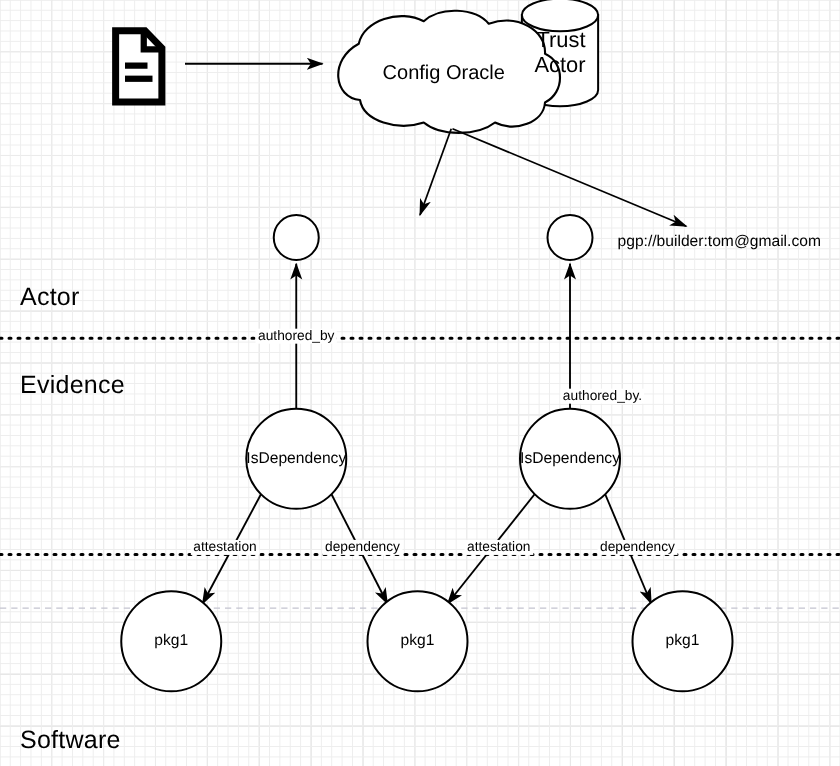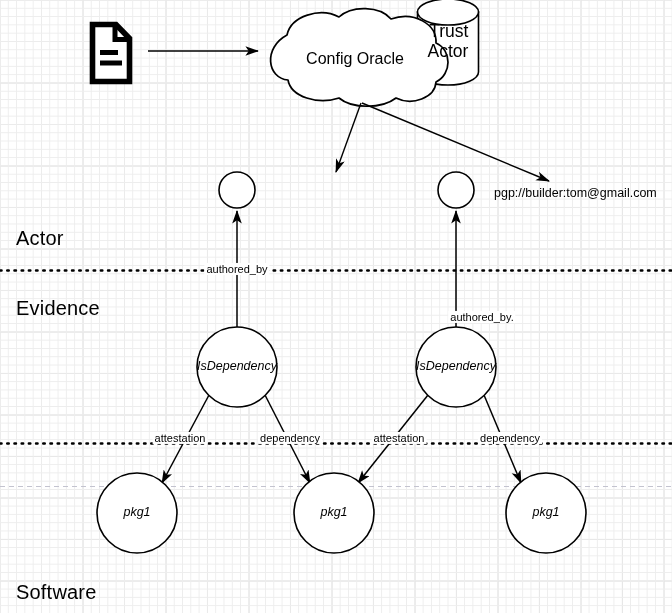--- a/index.html
+++ b/index.html
@@ -39,21 +39,20 @@
   .lbl {
     position: absolute;
     color: #000000;
     white-space: nowrap;
     line-height: 1.1;
   }
   .node-label {
     font-size: 12.5px;
     text-align: center;
     transform: translate(-50%, -50%);
-    font-style: italic;
   }
   .edge-label {
     font-size: 11px;
     text-align: left;
     transform: translate(-50%, -50%);
     background: #ffffff;
     padding: 0 2px;
   }
   .uri-label {
     font-size: 12.5px;

